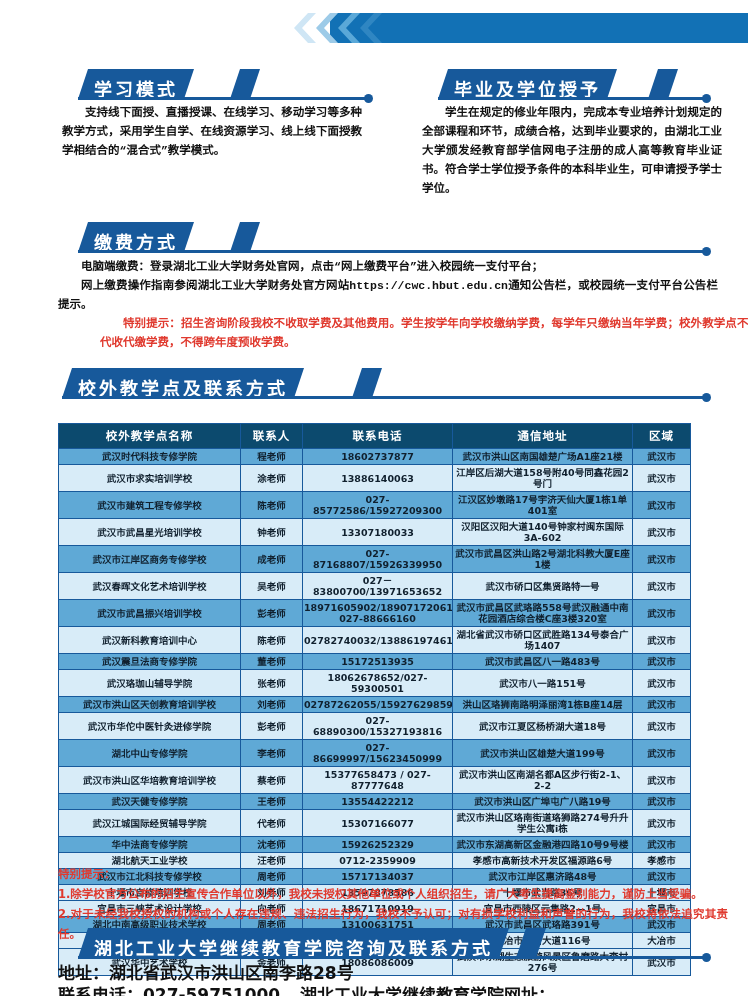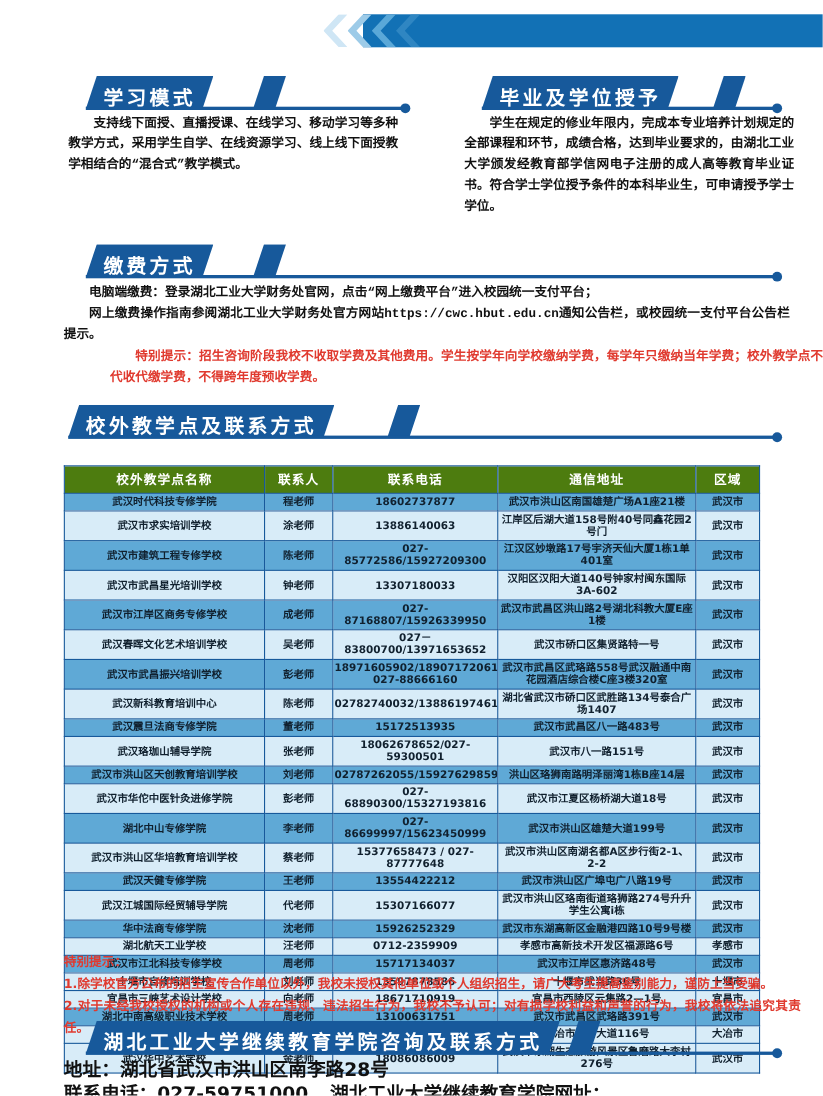--- a/index.html
+++ b/index.html
@@ -135,21 +135,21 @@
     vertical-align: middle;
     font-size: 9.5px;
     line-height: 11px;
     padding: 2px 1px;
     color: #10202e;
     font-weight: bold;
     overflow: hidden;
     white-space: nowrap;
   }
   table.contacts th {
-    background: #4d7c0f;
+    background: #0c4a6e;
     color: #ffffff;
     font-size: 11.5px;
     height: 20px;
     letter-spacing: 1px;
   }
   table.contacts tbody tr.odd td { background: #5fa9d6; }
   table.contacts tbody tr.even td { background: #d8ecf8; }
   table.contacts td.wrap { white-space: normal; }
 
   .col-name  { width: 182px; }

